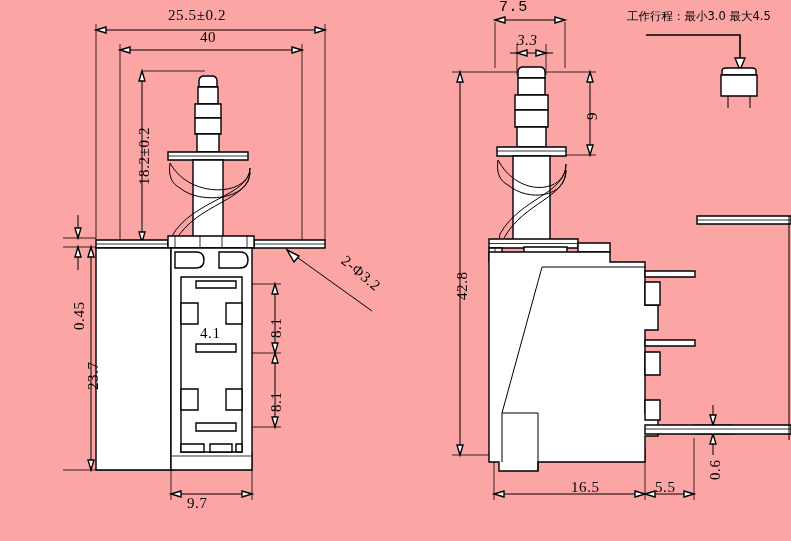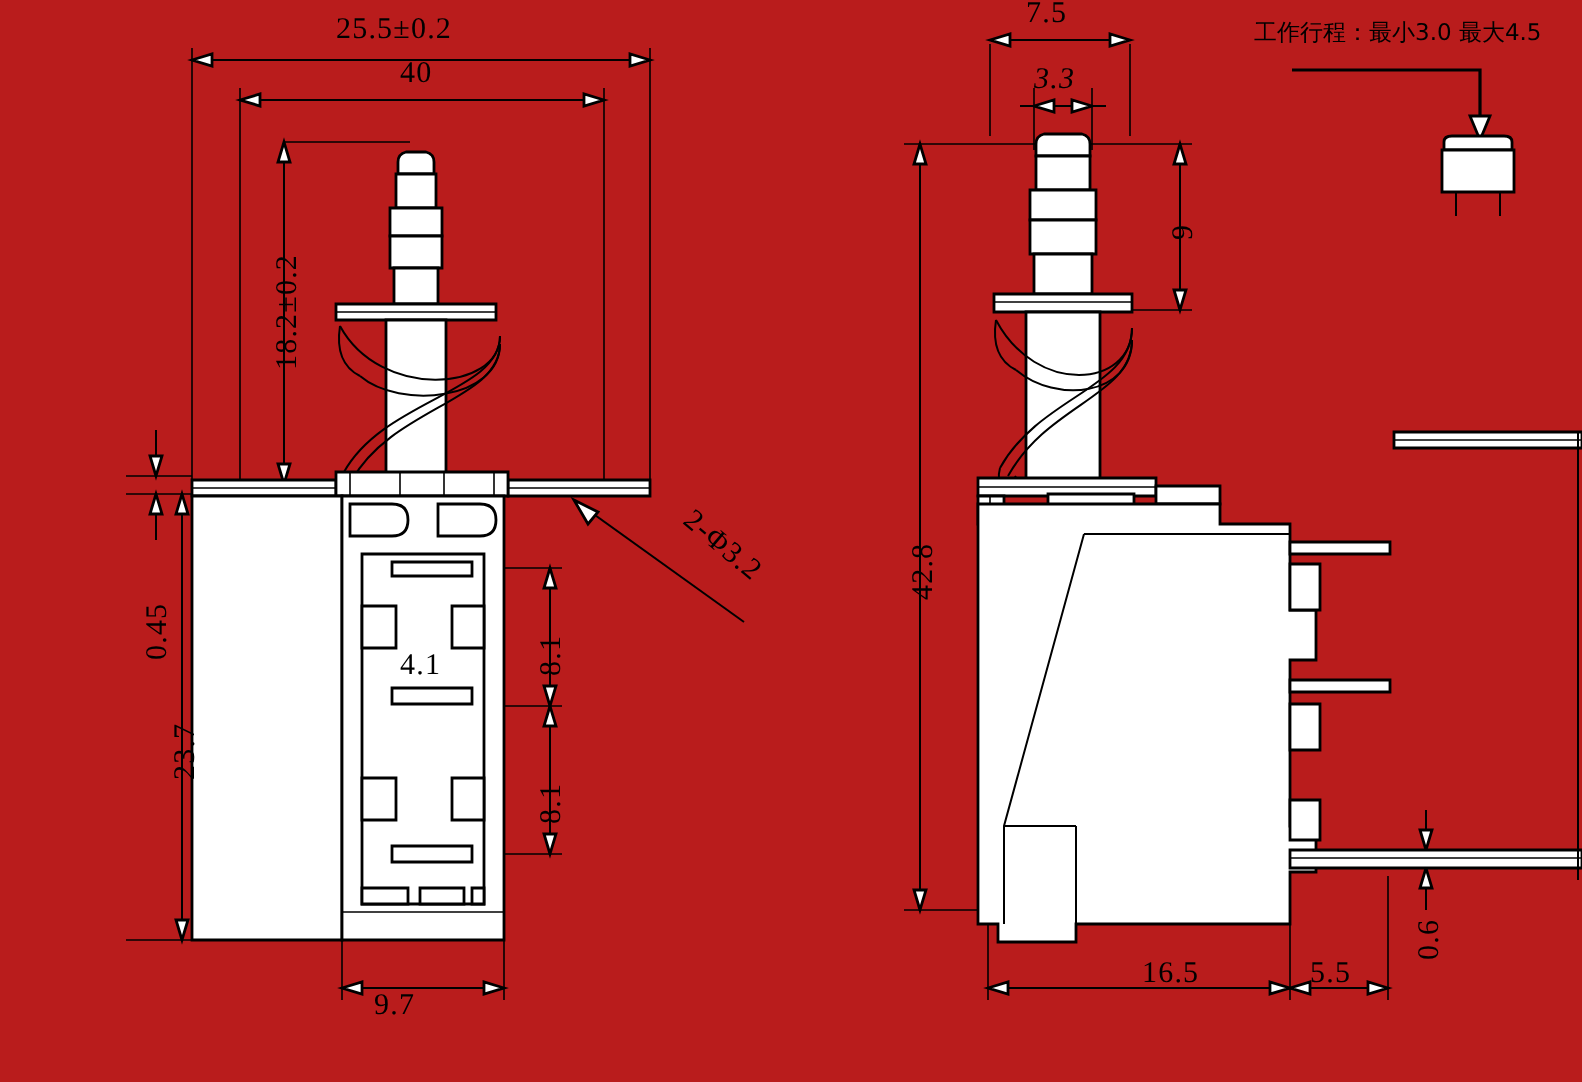--- a/index.html
+++ b/index.html
@@ -7,21 +7,21 @@
     padding: 0;
     background: #ffffff;
   }
   body {
     font-family: "Liberation Serif", "DejaVu Serif", serif;
   }
   #sheet {
     position: relative;
     width: 791px;
     height: 541px;
-    background: #b91c1c;
+    background: #fca5a5;
     overflow: hidden;
   }
   #sheet svg {
     position: absolute;
     top: 0;
     left: 0;
   }
   .ln {
     stroke: #000000;
     stroke-width: 1;
@@ -381,21 +381,21 @@
   <div class="lbl" style="left:187px; top:480px;margin-top:16px;">9.7</div>
 
   <div class="lbl vert" style="left:269px; top:338px;">8.1</div>
 
   <div class="lbl vert" style="left:269px; top:412px;">8.1</div>
 
   <div class="lbl" style="left:200px; top:326px;">4.1</div>
 
   <div class="lbl diag" style="left:348px; top:253px;">2-Φ3.2</div>
 
-  <div class="lbl" style="left:513px; top:0px;">7.5</div>
+  <div class="lbl" style="left:499px; top:0px;font-family:Liberation Mono, monospace;">7.5</div>
 
   <div class="lbl" style="left:517px; top:33px;font-style:italic;">3.3</div>
 
   <div class="lbl vert" style="left:585px; top:120px;">9</div>
 
   <div class="lbl vert" style="left:455px; top:300px;">42.8</div>
 
   <div class="lbl" style="left:548px; top:480px;margin-left:23px;">16.5</div>
 
   <div class="lbl" style="left:655px; top:480px;text-align:right;">5.5</div>

